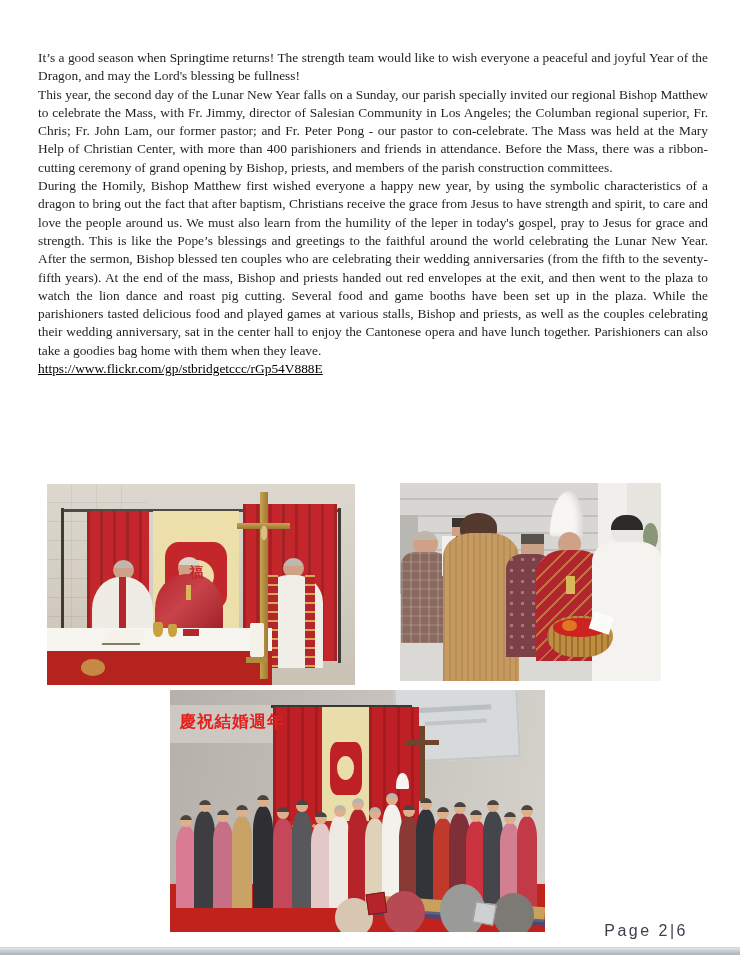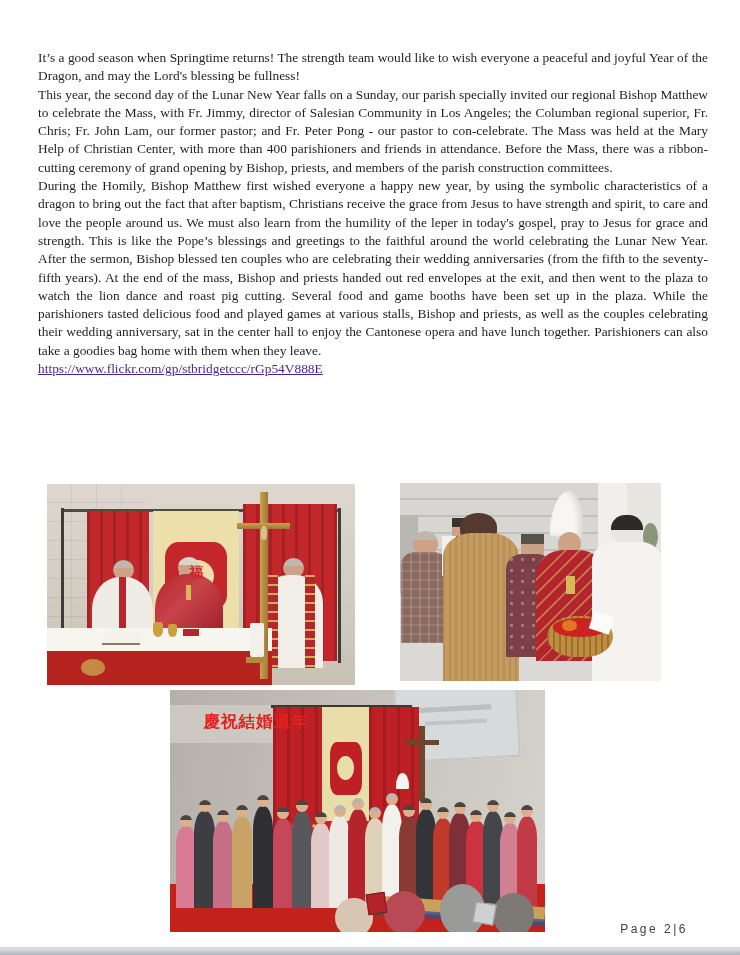--- a/index.html
+++ b/index.html
@@ -9,25 +9,25 @@
 
   
   .textcol{position:absolute;left:38px;right:32px;top:46px;}
   .hdr{text-align:right;font-family:"Liberation Sans","DejaVu Sans",sans-serif;
        font-size:11px;line-height:15px;color:#3f3f3f;}
   .hdr-inner{display:inline-block;text-align:center;}
   .title{margin-top:12px;text-align:center;font-size:15.5px;font-weight:bold;color:#FF0000;
          letter-spacing:.2px;}
   .body-text p{margin:0;font-size:13.4px;line-height:18.3px;text-align:justify;}
   .body-text .first{margin-top:3px;}
-  a.flickr{color:#4c1d95;text-decoration:underline;font-size:13.4px;line-height:18.3px;}
+  a.flickr{color:#000000;text-decoration:underline;font-size:13.4px;line-height:18.3px;}
 
   
   .pagefoot{position:absolute;top:922px;right:52px;font-family:"Liberation Sans",sans-serif;
-            font-size:12px;letter-spacing:2.5px;color:#3c3f4e;}
+            font-size:16px;letter-spacing:2.5px;color:#3c3f4e;}
   .bottombar{position:absolute;left:0;right:0;bottom:0;height:7px;
              background:linear-gradient(180deg,#e3e6e9 0%,#c2c7cd 55%,#aeb4bb 100%);
              border-top:1px solid #d4d7da;}
 
   
   .photo{position:absolute;overflow:hidden;}
   .photo *{position:absolute;}
   .ph1{left:47px;top:484px;width:308px;height:201px;}
   .ph2{left:400px;top:483px;width:261px;height:198px;}
   .ph3{left:170px;top:690px;width:375px;height:242px;}
@@ -153,21 +153,21 @@
   .p3-gold{left:52%;top:87%;width:48%;height:6%;background:#c9a15c;transform:rotate(4deg);}
   .p3-blue{left:50%;top:92%;width:50%;height:3%;background:#32508c;transform:rotate(4deg);opacity:.75;}
   .aud{border-radius:50%;}
   .p3-a1{left:44%;top:86%;width:10%;height:16%;background:#d7c6b2;}
   .p3-a2{left:57%;top:83%;width:11%;height:18%;background:#b84a56;}
   .p3-a3{left:72%;top:80%;width:12%;height:22%;background:#9a9a98;}
   .p3-a4{left:86%;top:84%;width:11%;height:18%;background:#7d7a76;}
   .p3-ph1{left:52.5%;top:84%;width:4.5%;height:8%;background:#b5242b;border:1px solid #7e1a1f;transform:rotate(-8deg);}
   .p3-ph2{left:81%;top:88%;width:5%;height:8%;background:#cfd0d2;border:1px solid #9a9b9e;transform:rotate(10deg);}
   .p3-cap{left:2.5%;top:8.5%;color:#e3201d;font-weight:bold;font-size:16.5px;letter-spacing:1px;
-     font-family:"Liberation Sans","DejaVu Sans",sans-serif;margin-left:24px;}
+     font-family:"Liberation Sans","DejaVu Sans",sans-serif;}
 </style>
 </head>
 <body>
 
 <div class="page">
 
   <div class="textcol">
 
 
     <div class="body-text">

